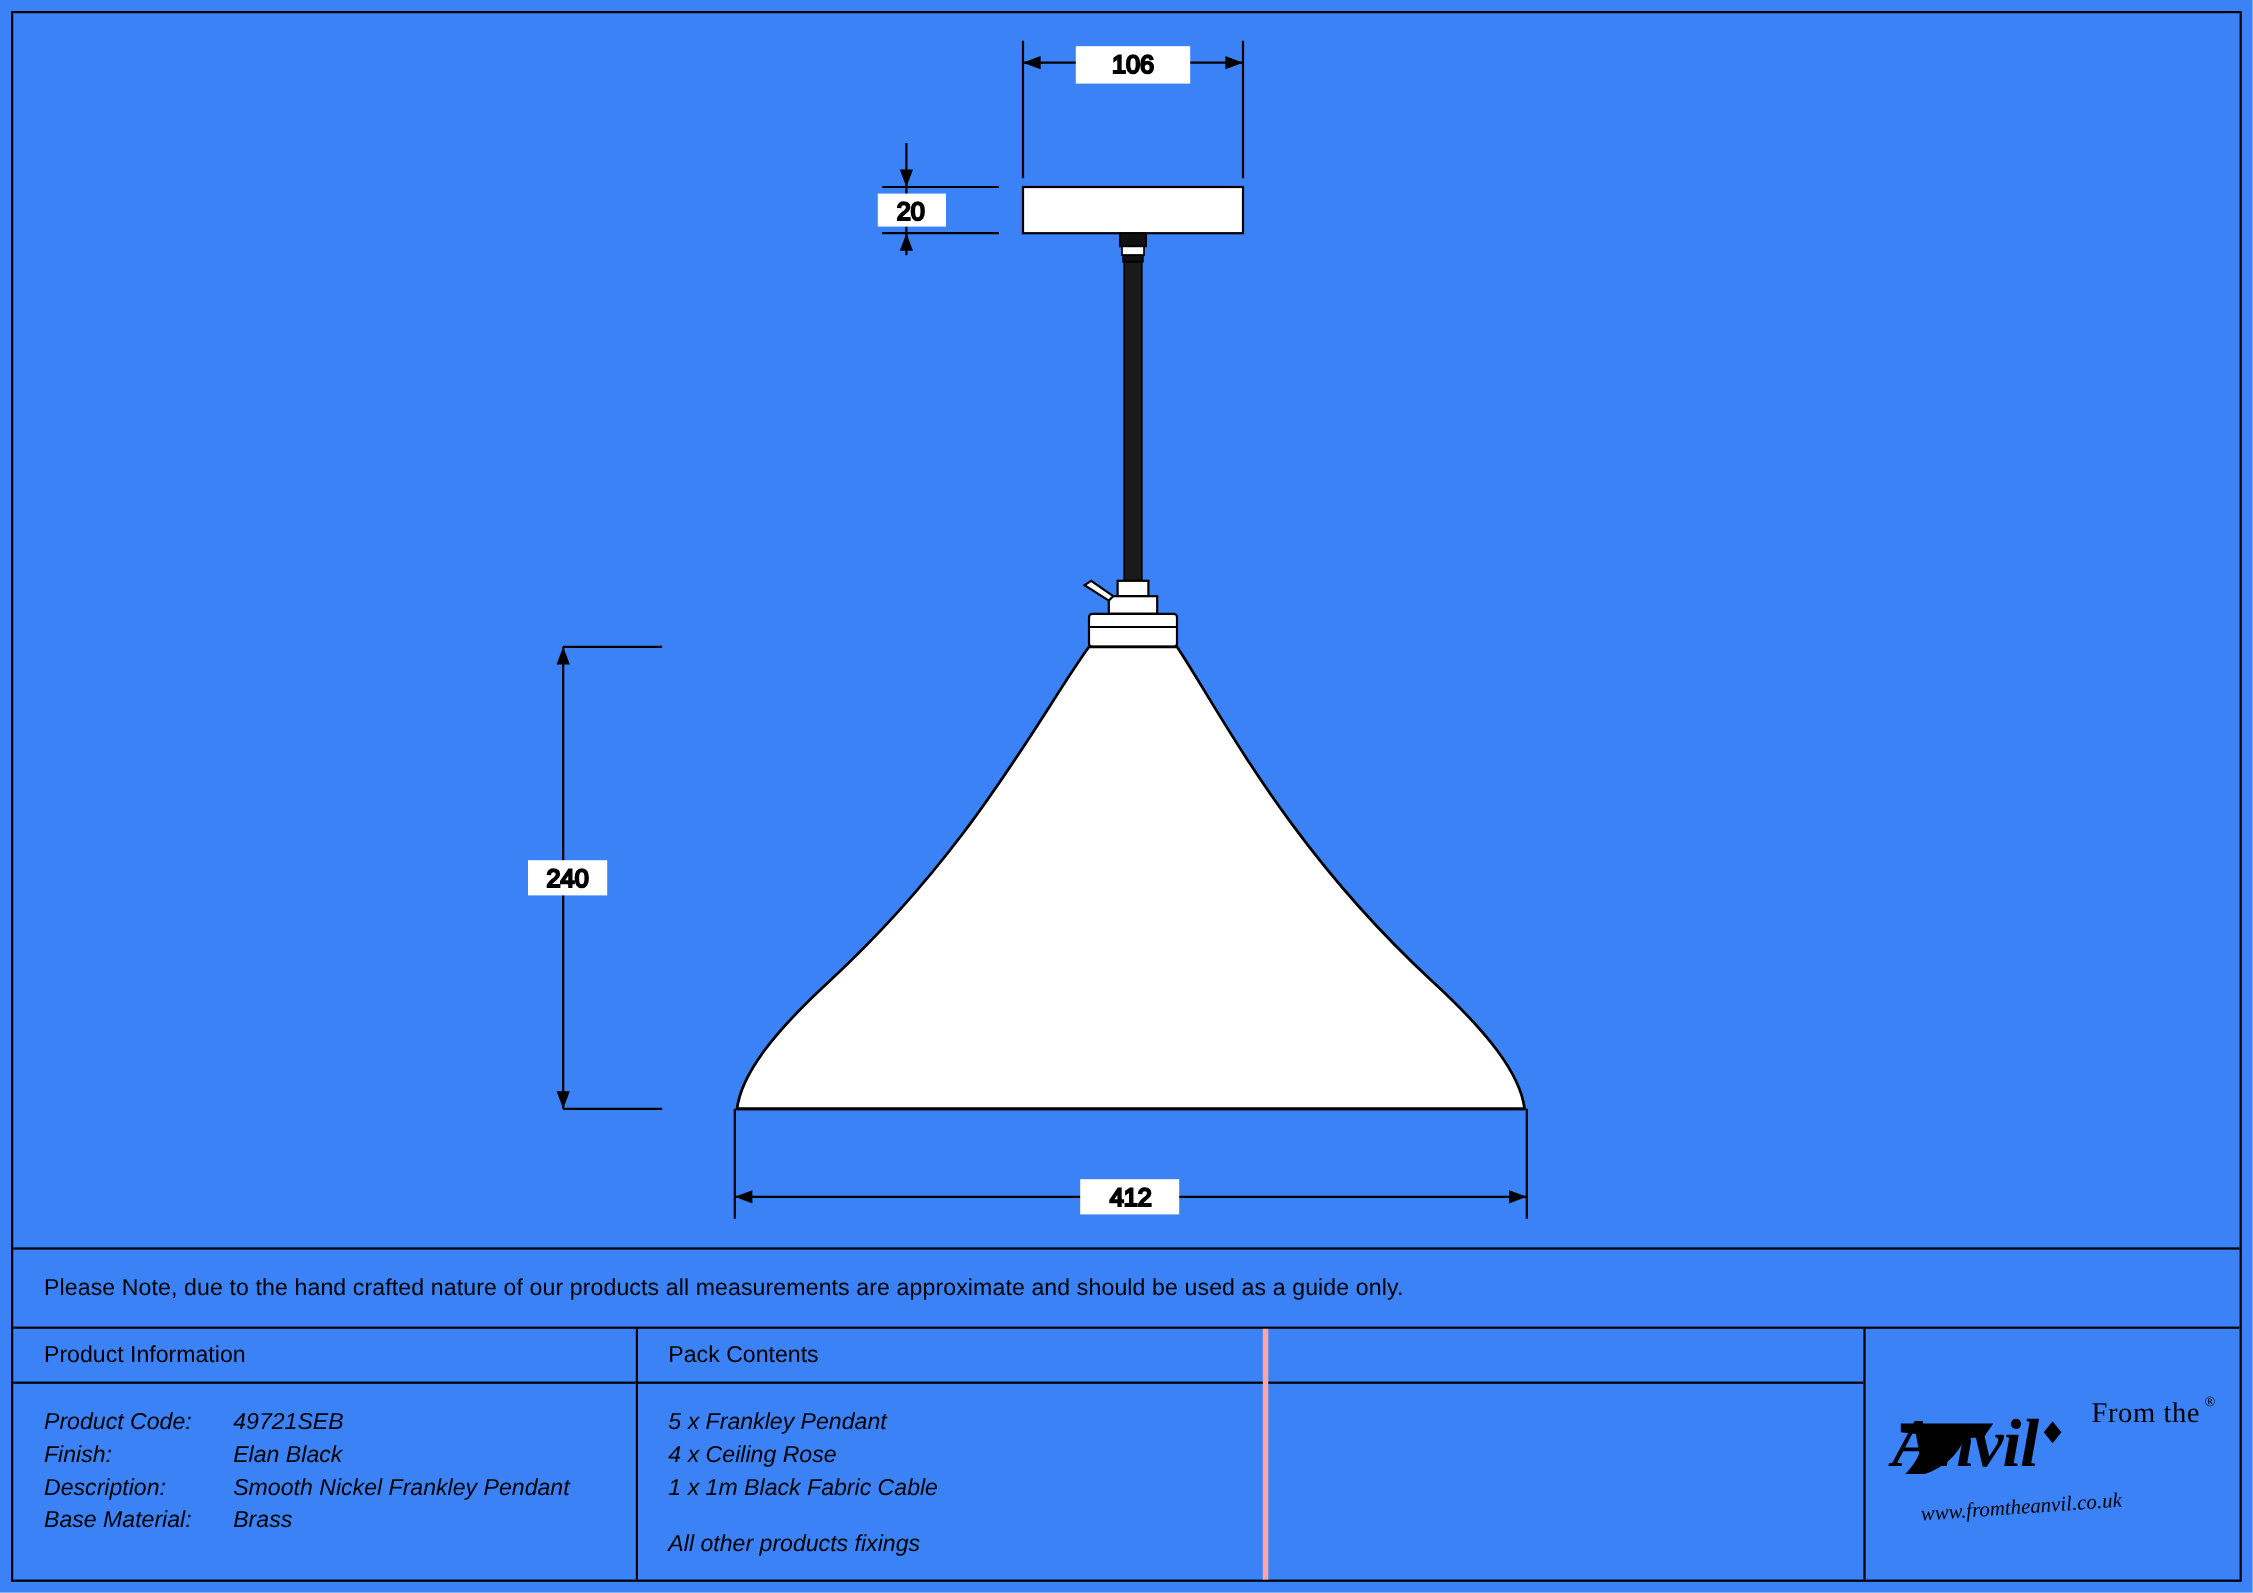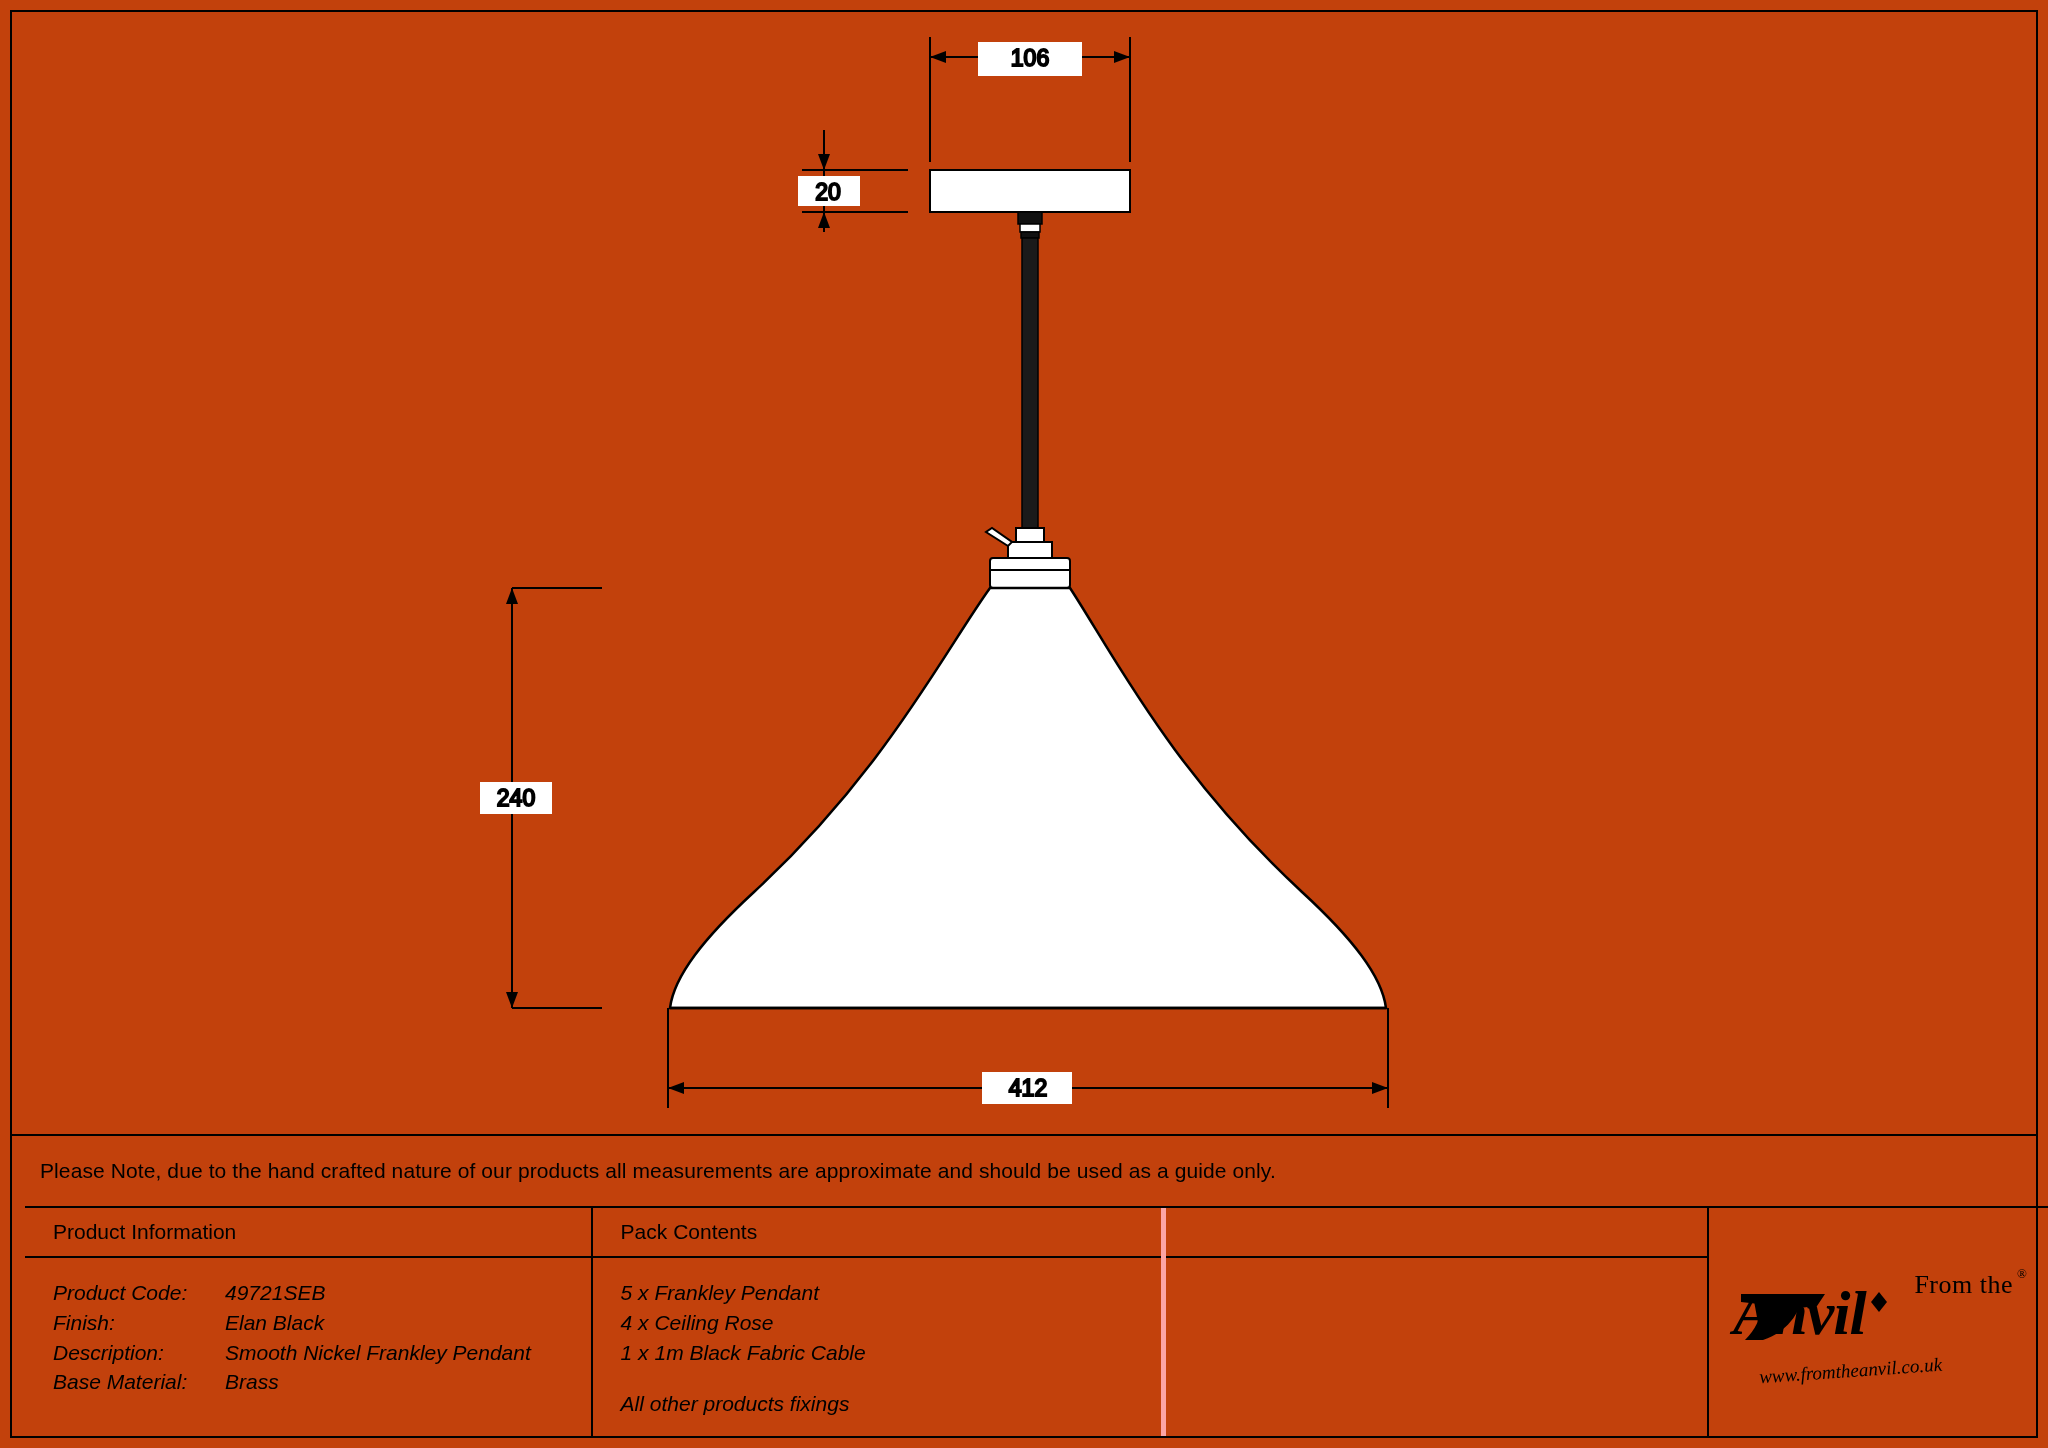--- a/index.html
+++ b/index.html
@@ -8,21 +8,21 @@
     background: #ffffff;
   }
   body {
     font-family: "Liberation Sans", sans-serif;
     color: #000000;
   }
   .sheet {
     position: relative;
     width: 2048px;
     height: 1448px;
-    background: #c2410c;
+    background: #3b82f6;
     box-sizing: border-box;
     overflow: hidden;
   }
   .frame {
     position: absolute;
     left: 10px;
     top: 10px;
     width: 2028px;
     height: 1428px;
     border: 2px solid #000;
@@ -60,21 +60,20 @@
   
   .info-table {
     position: absolute;
     left: 12px;
     top: 1206px;
     width: 2024px;
     height: 230px;
     border-top: 2px solid #000;
     box-sizing: border-box;
     display: flex;
-    margin-left: 13px;
   }
   .col {
     box-sizing: border-box;
     position: relative;
   }
   .col-product { width: 598px; border-right: 2px solid #000; }
   .col-pack    { width: 604px; border-right: 5px solid #fca5a5; }
   .col-blank   { width: 572px; border-right: 2px solid #000; }
   .col-logo    { width: 340px; }
 

